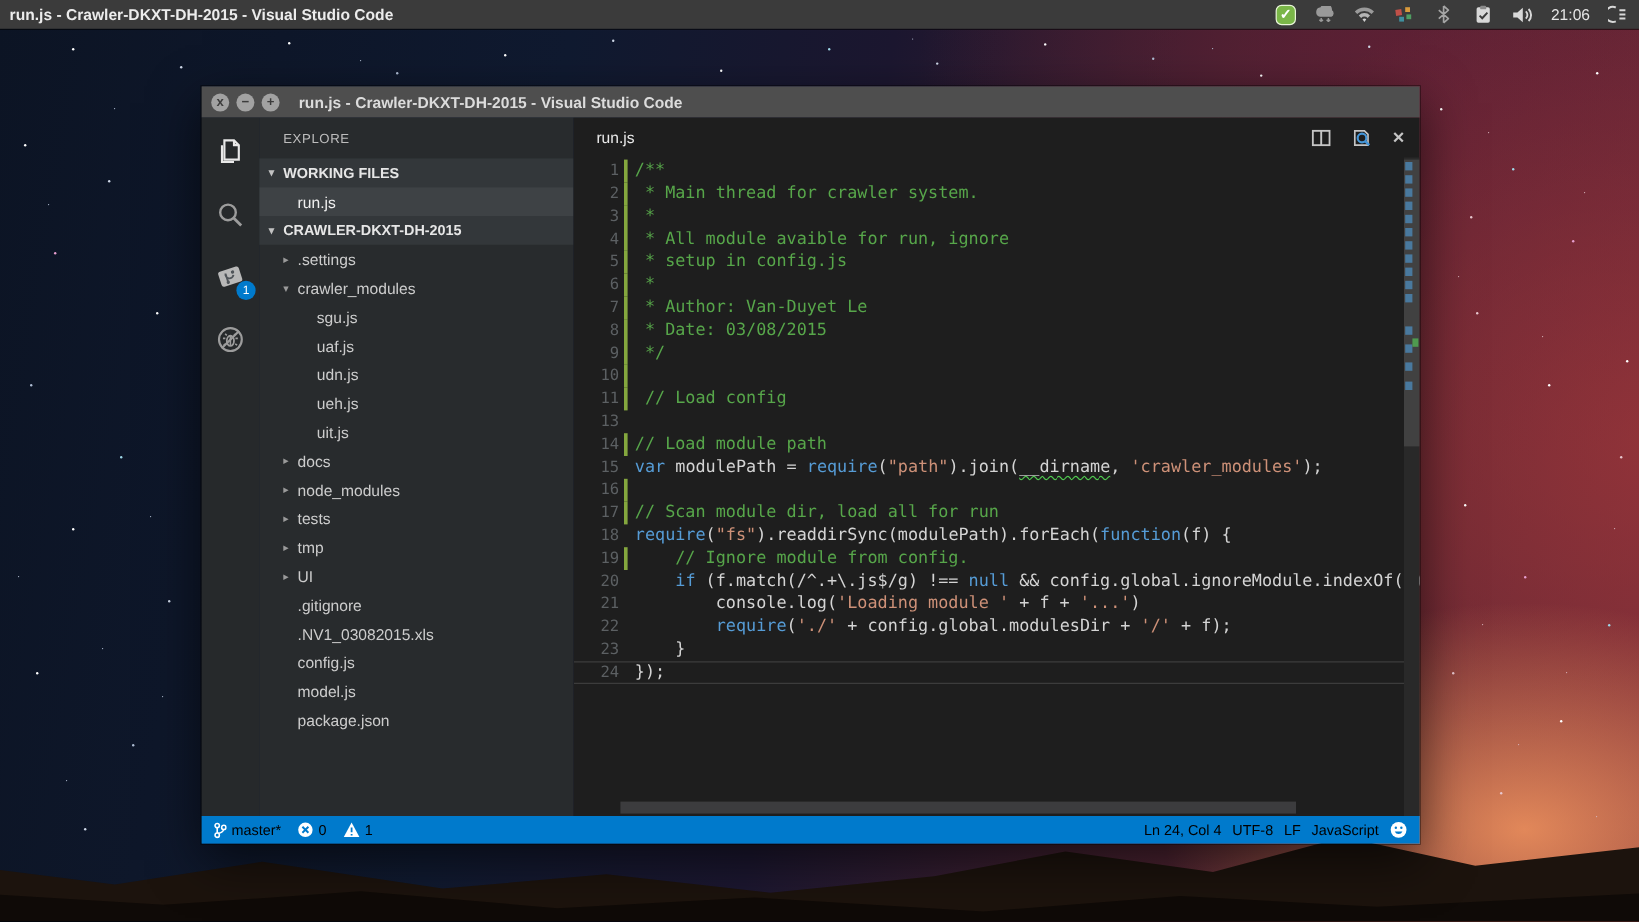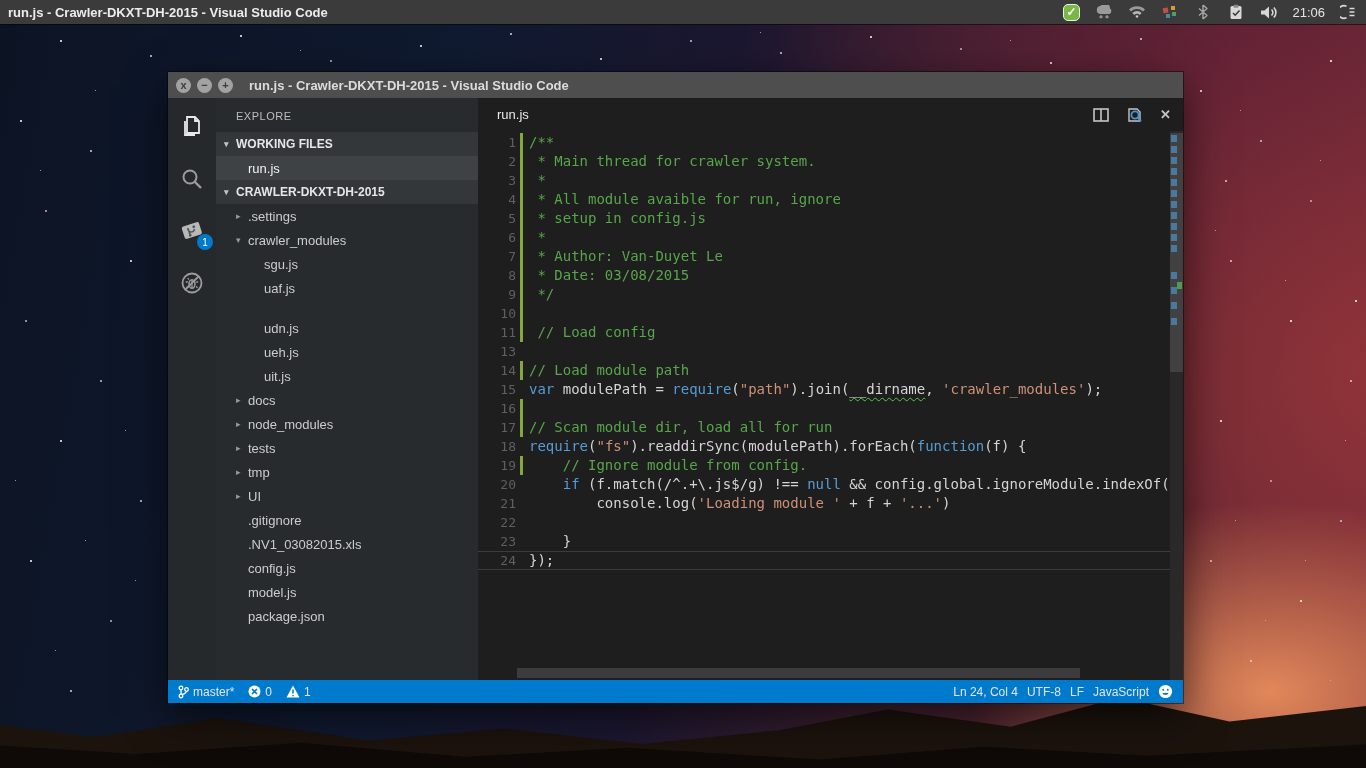--- a/index.html
+++ b/index.html
@@ -92,21 +92,21 @@
   .tok-u { color:#d4d4d4; text-decoration:underline wavy #4ec94e 1px; text-underline-offset:3px; }
 
   .overview-ruler { position:absolute; right:0; top:0; bottom:0; width:13px; background:#292929; }
   .scroll-thumb { position:absolute; left:0; right:0; top:2px; height:239px; background:rgba(130,130,130,.28); }
   .ov-mark { position:absolute; left:1px; width:6px; height:7px; background:#49799e; }
   .ov-mark.green { left:auto; right:1px; width:5px; background:#4f9a4f; }
   .hscrollbar { position:absolute; left:39px; bottom:2px; width:563px; height:10px; background:#3c3c3e; }
 
   
   .statusbar { height:23px; flex:none; background:#007acc; display:flex; align-items:center;
-    padding:4px 10px; color:#e5e5e5; font-size:12px; }
+    padding:4px 10px; color:#000000; font-size:12px; }
   .sb-item { display:flex; align-items:center; gap:4px; margin-right:14px; }
   .sb-right { margin-left:auto; display:flex; align-items:center; }
   .sb-right .sb-item { margin-right:0; margin-left:9px; }
   svg { display:block; }
 </style>
 </head>
 <body>
 
 <div class="screen">
   <div class="starfield"></div>
@@ -238,21 +238,21 @@
             <div class="tree-row" style="padding-left: 20px;">
               <span class="twistie">▾</span>
               <span>crawler_modules</span>
             </div>
             <div class="tree-row" style="padding-left: 48px;">
               <span>sgu.js</span>
             </div>
             <div class="tree-row" style="padding-left: 48px;">
               <span>uaf.js</span>
             </div>
-            <div class="tree-row" style="padding-left: 48px; margin-top: 16px;">
+            <div class="tree-row" style="padding-left: 48px;">
               <span>udn.js</span>
             </div>
             <div class="tree-row" style="padding-left: 48px;">
               <span>ueh.js</span>
             </div>
             <div class="tree-row" style="padding-left: 48px; text-align: center;">
               <span>uit.js</span>
             </div>
             <div class="tree-row" style="padding-left: 20px;">
               <span class="twistie">▸</span>
@@ -327,21 +327,21 @@
               <div class="code-line"><span class="ln">11</span><span class="diff added"></span><span class="code-text"><span class="tok-c"> // Load config</span></span></div>
               <div class="code-line"><span class="ln">13</span><span class="diff"></span><span class="code-text"></span></div>
               <div class="code-line"><span class="ln">14</span><span class="diff added"></span><span class="code-text"><span class="tok-c">// Load module path</span></span></div>
               <div class="code-line"><span class="ln">15</span><span class="diff"></span><span class="code-text"><span class="tok-k">var</span><span class="tok-p"> modulePath = </span><span class="tok-k">require</span><span class="tok-p">(</span><span class="tok-s">"path"</span><span class="tok-p">).join(</span><span class="tok-u">__dirname</span><span class="tok-p">, </span><span class="tok-s">'crawler_modules'</span><span class="tok-p">);</span></span></div>
               <div class="code-line"><span class="ln">16</span><span class="diff added"></span><span class="code-text"></span></div>
               <div class="code-line"><span class="ln">17</span><span class="diff added"></span><span class="code-text"><span class="tok-c">// Scan module dir, load all for run</span></span></div>
               <div class="code-line"><span class="ln">18</span><span class="diff"></span><span class="code-text"><span class="tok-k">require</span><span class="tok-p">(</span><span class="tok-s">"fs"</span><span class="tok-p">).readdirSync(modulePath).forEach(</span><span class="tok-k">function</span><span class="tok-p">(f) {</span></span></div>
               <div class="code-line"><span class="ln">19</span><span class="diff added"></span><span class="code-text"><span class="tok-c">    // Ignore module from config.</span></span></div>
               <div class="code-line"><span class="ln">20</span><span class="diff"></span><span class="code-text"><span class="tok-p">    </span><span class="tok-k">if</span><span class="tok-p"> (f.match(/^.+\.js$/g) !== </span><span class="tok-k">null</span><span class="tok-p"> &amp;&amp; config.global.ignoreModule.indexOf(f)</span></span></div>
               <div class="code-line"><span class="ln">21</span><span class="diff"></span><span class="code-text"><span class="tok-p">        console.log(</span><span class="tok-s">'Loading module '</span><span class="tok-p"> + f + </span><span class="tok-s">'...'</span><span class="tok-p">)</span></span></div>
-              <div class="code-line"><span class="ln">22</span><span class="diff"></span></div>
+              <div class="code-line"><span class="ln">22</span><span class="diff"></span><span class="code-text"><span class="tok-p">        </span><span class="tok-k">require</span><span class="tok-p">(</span><span class="tok-s">'./'</span><span class="tok-p"> + config.global.modulesDir + </span><span class="tok-s">'/'</span><span class="tok-p"> + f);</span></span></div>
               <div class="code-line"><span class="ln">23</span><span class="diff"></span><span class="code-text"><span class="tok-p">    }</span></span></div>
               <div class="code-line current"><span class="ln">24</span><span class="diff"></span><span class="code-text"><span class="tok-p">});</span></span></div>
             </div>
           <div class="hscrollbar"></div>
           <div class="overview-ruler">
             <div class="scroll-thumb"></div>
             <div id="ov-marks">
                 <div class="ov-mark" style="top: 4px;"></div>
                 <div class="ov-mark" style="top: 15px;"></div>
                 <div class="ov-mark" style="top: 26px;"></div>

